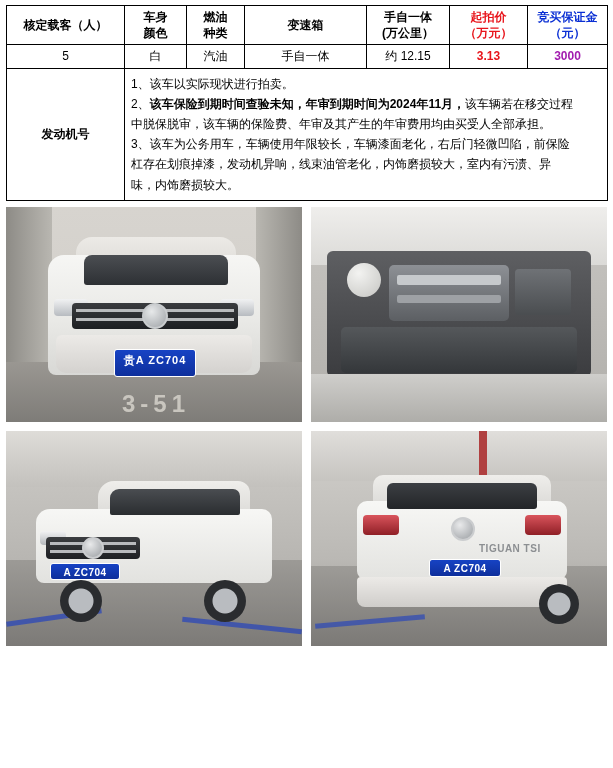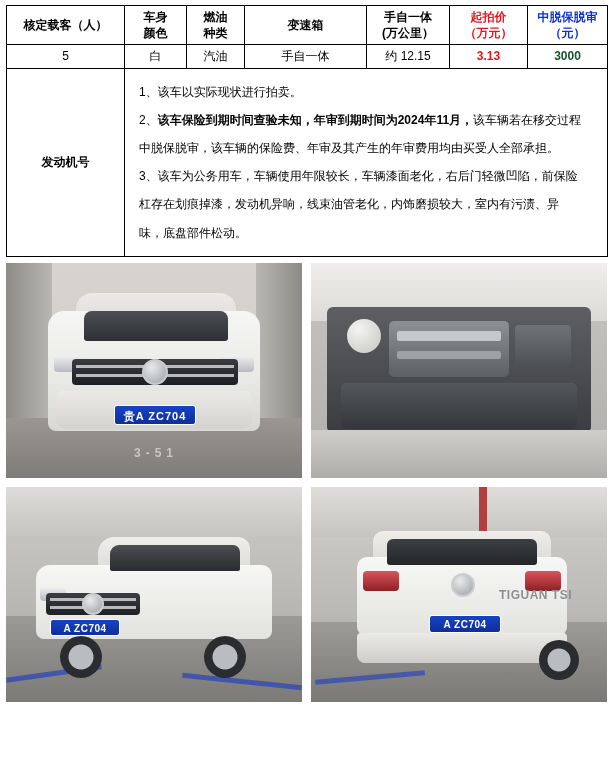--- a/index.html
+++ b/index.html
@@ -52,37 +52,37 @@
   .blue {
     color: #0a2fd4;
     font-weight: bold;
   }
   .redval {
     color: #e8141b;
     font-weight: bold;
     font-size: 12.5px;
   }
   .blueval {
-    color: #14532d;
+    color: #a21caf;
     font-weight: bold;
     font-size: 12.5px;
   }
   .note-label {
     font-weight: bold;
     font-size: 12.5px;
     text-align: center;
   }
   .note-body {
     text-align: left !important;
     font-size: 11.5px;
     line-height: 1.62;
     padding: 4px 5px 5px 5px;
   }
   .note-body p {
-    margin: 12px;
+    margin: 4px;
   }
   .note-body .b {
     font-weight: bold;
   }
   .photos {
     width: 601px;
     margin: 6px 6px 0 6px;
     display: grid;
     grid-template-columns: 296px 296px;
     grid-gap: 9px;
@@ -105,21 +105,21 @@
   .p1 .wallR {
     position: absolute; right: 0; top: 0; width: 46px; height: 215px;
     background: linear-gradient(270deg,#8d8b86,#b9b7b1);
   }
   .p1 .floor {
     position: absolute; left: 0; bottom: 0; width: 296px; height: 60px;
     background: linear-gradient(#9a9792,#7e7c78);
   }
   .p1 .mark {
     position: absolute; left: 80px; bottom: 10px; width: 140px; height: 22px;
-    color: #c9c6bf; font-size: 12px; font-weight: bold; letter-spacing: 5px;
+    color: #c9c6bf; font-size: 24px; font-weight: bold; letter-spacing: 5px;
     text-align: center;
   }
   .p1 .car {
     position: absolute; left: 42px; top: 48px; width: 212px; height: 120px;
     background: linear-gradient(#f6f6f4 0%, #e9e9e6 55%, #d8d8d5 100%);
     border-radius: 16px 16px 8px 8px;
   }
   .p1 .roof {
     position: absolute; left: 70px; top: 30px; width: 160px; height: 36px;
     background: linear-gradient(#eceae6,#dcdad6);
@@ -154,21 +154,21 @@
     border-radius: 4px;
   }
   .p1 .hlL { left: 48px; }
   .p1 .hlR { left: 214px; }
   .p1 .bumper {
     position: absolute; left: 50px; top: 128px; width: 196px; height: 38px;
     background: linear-gradient(#eceae7,#d4d2cf);
     border-radius: 6px 6px 10px 10px;
   }
   .p1 .plate {
-    position: absolute; left: 108px; top: 142px; width: 82px; height: 20px;
+    position: absolute; left: 108px; top: 142px; width: 82px; height: 28px;
     background: linear-gradient(#1743c4,#0e2f9c);
     border: 1px solid #ffffff;
     border-radius: 3px;
     color: #ffffff; font-size: 11px; font-weight: bold;
     text-align: center; line-height: 20px; letter-spacing: 1px;
     box-sizing: border-box;
   }
   
   .p2 { background: linear-gradient(#c8c6c2,#b0aeaa); }
   .p2 .hood {
@@ -309,22 +309,22 @@
     background: radial-gradient(circle at 35% 30%, #e9eaeb, #9a9ea2);
     border:2px solid #cbcdcf; box-sizing:border-box;
   }
   .p4 .tlL, .p4 .tlR {
     position:absolute; top:84px; width:36px; height:20px;
     background: linear-gradient(#d9545c,#8f1f26); border-radius:4px;
   }
   .p4 .tlL { left: 52px; }
   .p4 .tlR { left: 214px; }
   .p4 .badge {
-    position:absolute; left:168px; top:101px; font-size:12px; color:#8c8f92;
-    font-weight:bold; letter-spacing:.5px;margin-left:20px;
+    position:absolute; left:168px; top:112px; font-size:10px; color:#8c8f92;
+    font-weight:bold; letter-spacing:.5px;
   }
   .p4 .plate {
     position:absolute; left:118px; top:128px; width:72px; height:18px;
     background: linear-gradient(#1743c4,#0e2f9c); border:1px solid #fff;
     border-radius:3px; color:#fff; font-size:10px; font-weight:bold;
     text-align:center; line-height:18px; box-sizing:border-box; letter-spacing:.5px;
   }
   .p4 .bump {
     position:absolute; left:46px; top:146px; width:210px; height:30px;
     background: linear-gradient(#eceae7,#cfcdca); border-radius: 4px 4px 8px 8px;
@@ -363,42 +363,42 @@
         <td class="hdr">变速箱</td>
         <td class="hdr">
           <div>手自一体</div>
           <div>(万公里）</div>
         </td>
         <td class="hdr red">
           <div>起拍价</div>
           <div>（万元）</div>
         </td>
         <td class="hdr blue">
-          <div>中脱保脱审</div>
+          <div>竞买保证金</div>
           <div>（元）</div>
         </td>
       </tr>
       <tr>
         <td>5</td>
         <td>白</td>
         <td>汽油</td>
         <td>手自一体</td>
         <td>约 12.15</td>
         <td class="redval">3.13</td>
         <td class="blueval">3000</td>
       </tr>
       <tr>
         <td class="note-label">发动机号</td>
         <td class="note-body" colspan="6">
           <p>1、该车以实际现状进行拍卖。</p>
           <p><span>2、</span><span class="b">该车保险到期时间查验未知，年审到期时间为2024年11月，</span><span>该车辆若在移交过程</span></p>
           <p>中脱保脱审，该车辆的保险费、年审及其产生的年审费用均由买受人全部承担。</p>
           <p>3、该车为公务用车，车辆使用年限较长，车辆漆面老化，右后门轻微凹陷，前保险</p>
           <p>杠存在划痕掉漆，发动机异响，线束油管老化，内饰磨损较大，室内有污渍、异</p>
-          <p>味，底盘部件松动。</p>
+          <p>味，内饰磨损较大。</p>
         </td>
       </tr>
     </tbody>
   </table>
 
   <div class="photos">
 
     <div class="photo p1">
       <div class="wallL"></div>
       <div class="wallR"></div>

